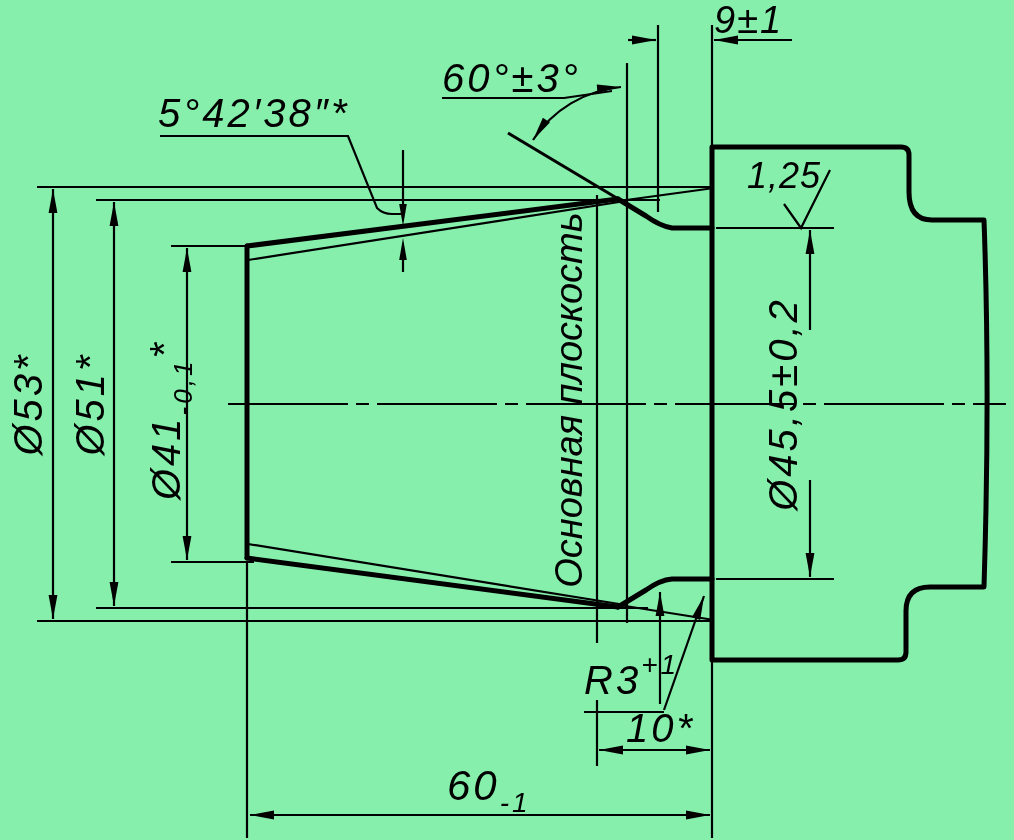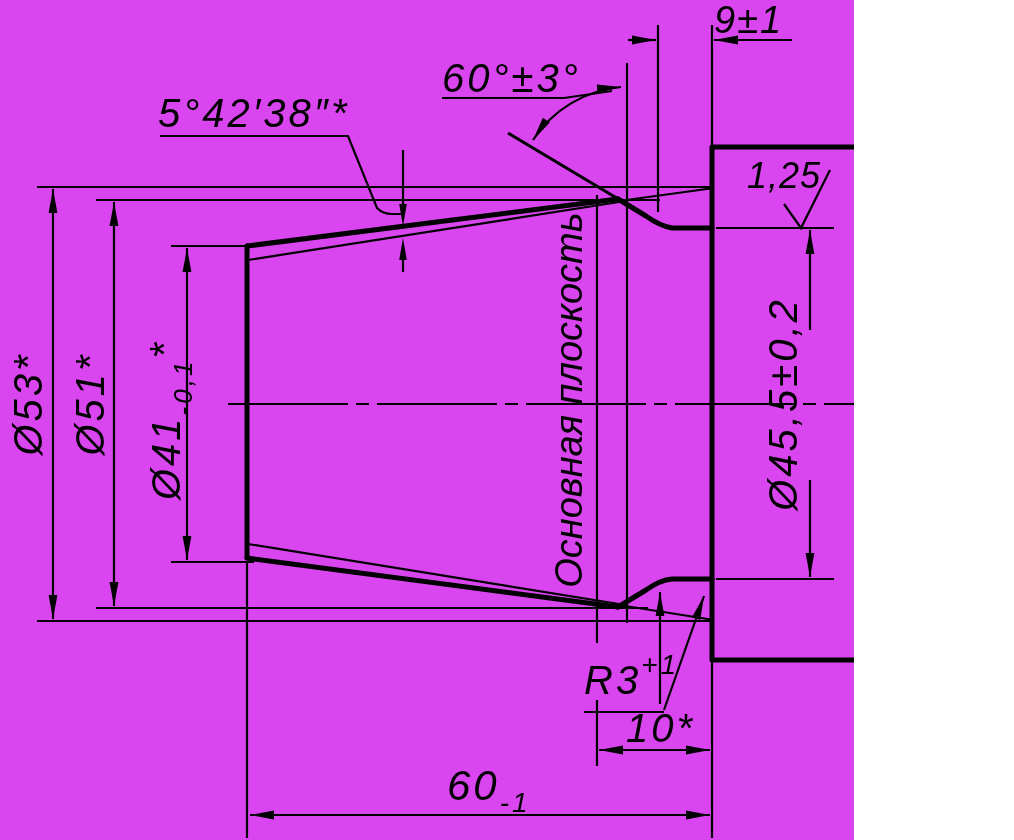--- a/index.html
+++ b/index.html
@@ -1,16 +1,16 @@
 <!DOCTYPE html>
 <html><head>
 <meta charset="utf-8">
 <style>
   html,body{margin:0;padding:0;background:#ffffff;}
-  #stage{position:relative;width:854px;height:840px;background:#d946ef;overflow:hidden;}
+  #stage{position:relative;width:1014px;height:840px;background:#86efac;overflow:hidden;}
   svg{display:block;}
   .thin{stroke:#000;stroke-width:2.2;fill:none;}
   .med{stroke:#000;stroke-width:3;fill:none;}
   .thick{stroke:#000;stroke-width:5;fill:none;stroke-linejoin:round;stroke-linecap:round;}
   .cl{stroke:#000;stroke-width:2.2;fill:none;stroke-dasharray:120 8 13 8;}
   .arr{fill:#000;stroke:none;}
   text, tspan{
     font-family:"Liberation Sans", sans-serif;
     font-style:italic;
     fill:#000;

